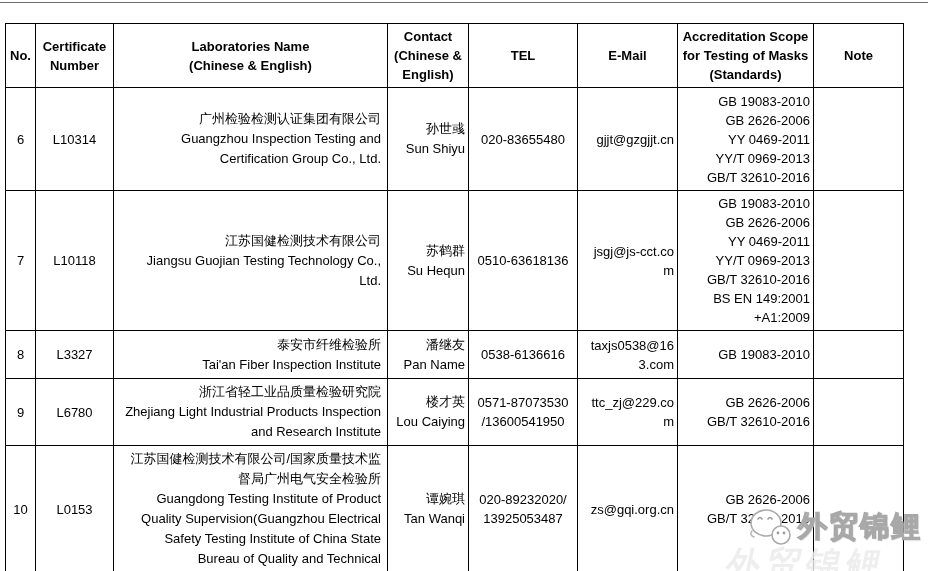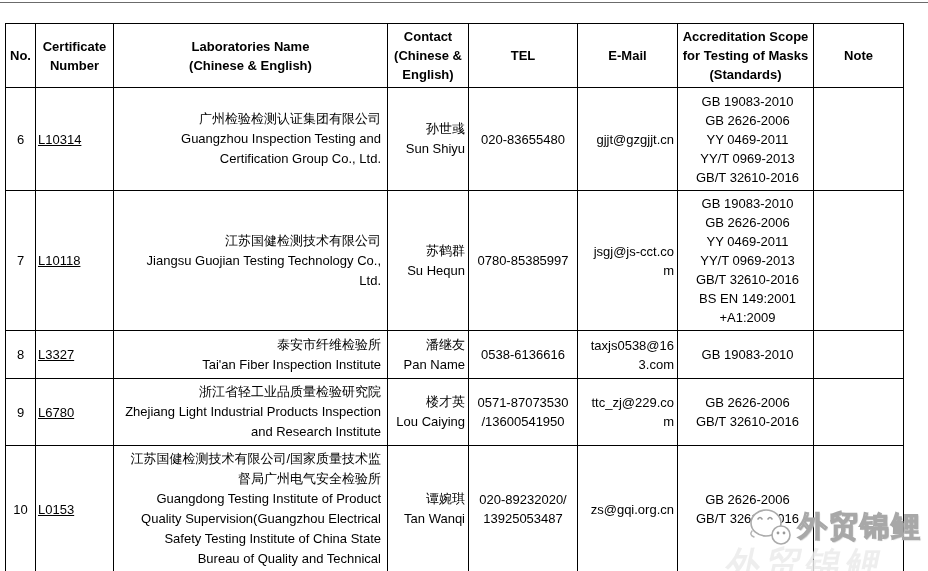--- a/index.html
+++ b/index.html
@@ -30,26 +30,26 @@
     overflow: hidden;
   }
   .lab-table th {
     font-weight: bold;
     text-align: center;
     white-space: pre-line;
     padding: 3px 2px;
     font-size: 13px;
   }
   td.c-no   { text-align: center; padding: 2px 1px; }
-  td.c-cert { text-align: left; padding: 2px 2px; text-decoration: underline; }
+  td.c-cert { text-align: center; padding: 2px 2px; }
   td.c-name { text-align: right; padding: 3px 6px 3px 9px; }
   td.c-contact { text-align: right; padding: 3px 3px 3px 7px; }
   td.c-tel  { text-align: center; padding: 2px 6px; white-space: pre-line; }
   td.c-email{ text-align: right; padding: 3px 3px 3px 6px; word-break: break-all; }
-  td.c-scope{ text-align: center; padding: 3px 3px 3px 7px; white-space: pre-line; margin-left: 7px; }
+  td.c-scope{ text-align: right; padding: 3px 3px 3px 7px; white-space: pre-line; margin-left: 7px; }
   td.c-note { text-align: left; padding: 2px; }
   .name-cn, .name-en, .contact-cn, .contact-en { line-height: 20px; }
 
   .watermark {
     position: absolute;
     left: 748px; top: 503px;
     width: 180px; height: 48px;
     display: flex; align-items: center;
     z-index: 5;
     pointer-events: none;
@@ -137,21 +137,21 @@
       <td class="c-no">7</td>
       <td class="c-cert">L10118</td>
       <td class="c-name">
         <div class="name-cn">江苏国健检测技术有限公司</div>
         <div class="name-en">Jiangsu Guojian Testing Technology Co., Ltd.</div>
       </td>
       <td class="c-contact">
         <div class="contact-cn">苏鹤群</div>
         <div class="contact-en">Su Hequn</div>
       </td>
-      <td class="c-tel">0780-85385997</td>
+      <td class="c-tel">0510-63618136</td>
       <td class="c-email">jsgj@js-cct.com</td>
       <td class="c-scope">GB 19083-2010
 GB 2626-2006
 YY 0469-2011
 YY/T 0969-2013
 GB/T 32610-2016
 BS EN 149:2001
 +A1:2009</td>
       <td class="c-note"></td>
     </tr>

